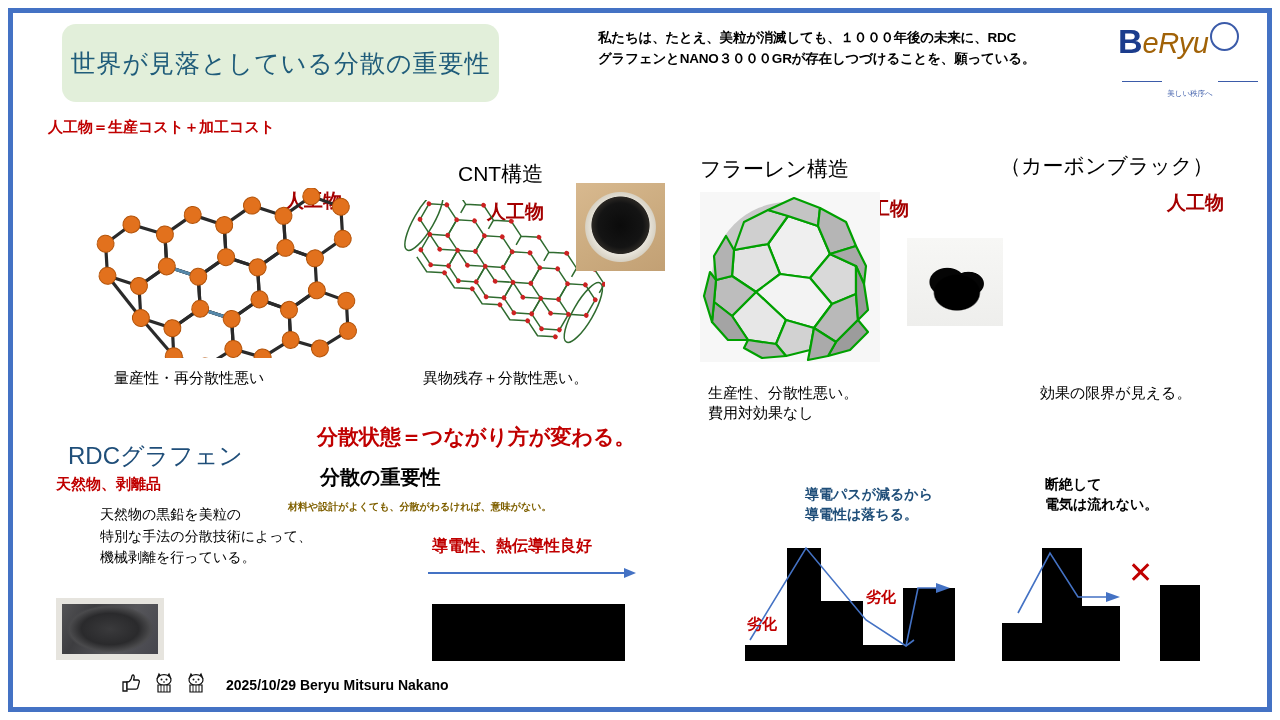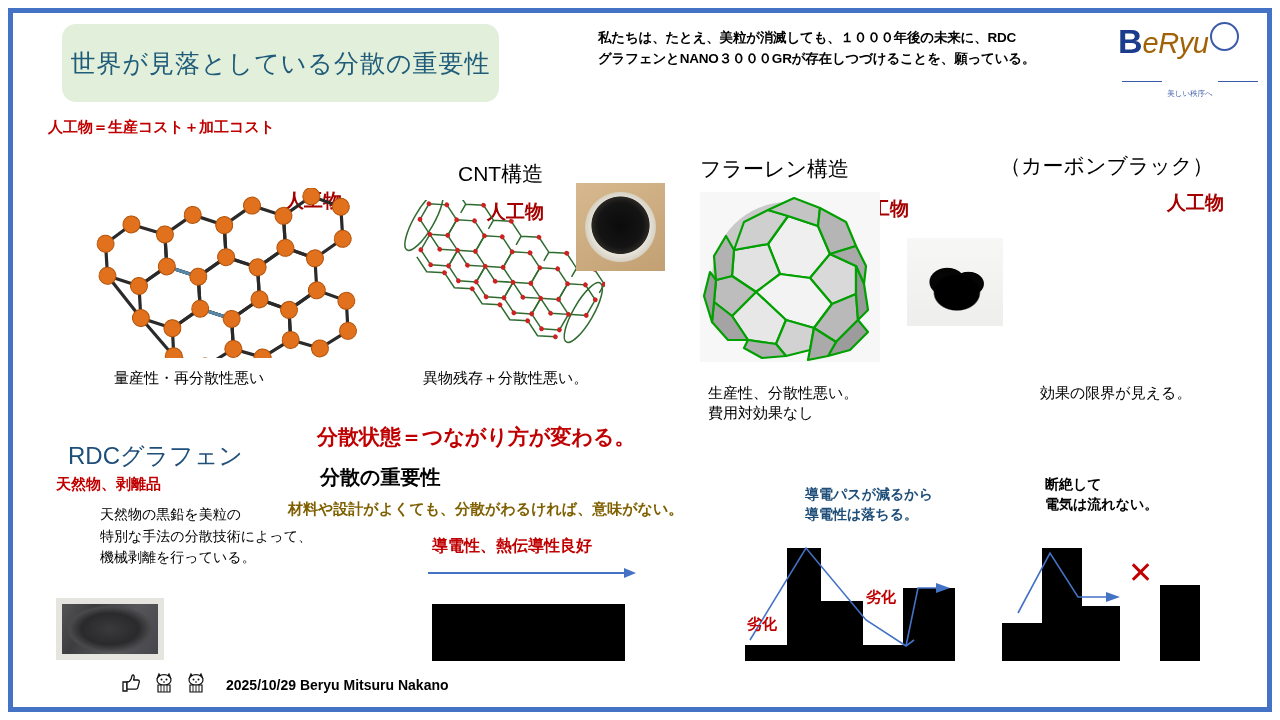--- a/index.html
+++ b/index.html
@@ -319,21 +319,21 @@
   <div class="abs bold" style="left:56px;top:475px;font-size:15px;color:#C00000;">天然物、剥離品</div>
   <div class="abs" style="left:56px;top:504px;font-size:14px;line-height:1.55;color:#000;margin-left:44px;">
     <div>天然物の黒鉛を美粒の</div>
     <div>特別な手法の分散技術によって、</div>
     <div>機械剥離を行っている。</div>
   </div>
   <div class="pic photo-graphite-flake" style="left:56px;top:598px;width:108px;height:62px;"></div>
 
   <div class="abs bold" style="left:317px;top:423px;font-size:21px;color:#C00000;">分散状態＝つながり方が変わる。</div>
   <div class="abs bold" style="left:320px;top:464px;font-size:20px;color:#000;">分散の重要性</div>
-  <div class="abs bold" style="left:288px;top:500px;font-size:15px;color:#7F6000;">材料や設計がよくても、分散がわるければ、意味がない。</div>
+  <div class="abs bold" style="left:288px;top:500px;font-size:10px;color:#7F6000;">材料や設計がよくても、分散がわるければ、意味がない。</div>
   <div class="abs bold" style="left:432px;top:536px;font-size:16px;color:#C00000;">導電性、熱伝導性良好</div>
 
   <div class="pic" style="left:428px;top:566px;width:210px;height:14px;">
     <svg width="210" height="14" viewBox="0 0 210 14">
       <line x1="0" y1="7" x2="196" y2="7" stroke="#4472C4" stroke-width="2"></line>
       <polygon points="196,2 208,7 196,12" fill="#4472C4"></polygon>
     </svg>
   </div>
 
   <div class="bar" style="left:432px;top:604px;width:193px;height:57px;"></div>

